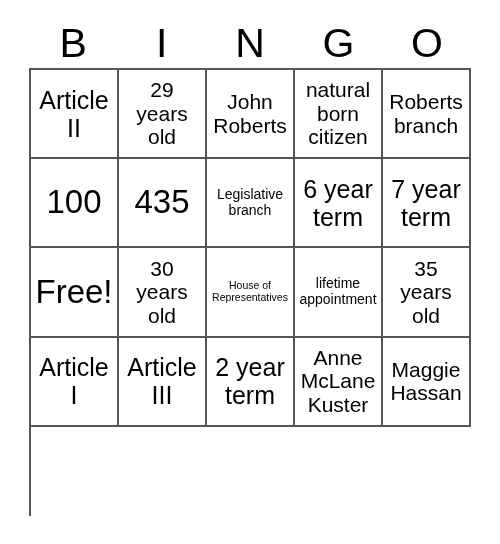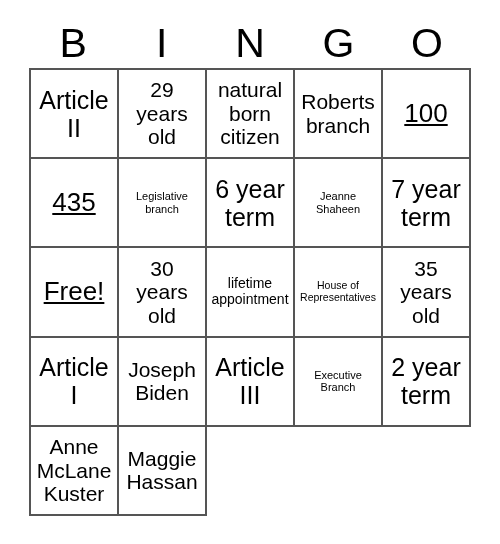--- a/index.html
+++ b/index.html
@@ -71,24 +71,24 @@
   }
   .cell-text {
     display: block;
     width: 100%;
     line-height: 1.12;
     color: #000000;
     white-space: pre-line;
   }
 
   
-  .sz-xl .cell-text { font-size: 26px; text-decoration: underline; }
+  .sz-xl .cell-text { font-size: 33px; }
   .sz-lg .cell-text { font-size: 25px; }
   .sz-md .cell-text { font-size: 21px; }
-  .sz-sm .cell-text { font-size: 11px; }
+  .sz-sm .cell-text { font-size: 14px; }
   .sz-xs .cell-text { font-size: 14px; }
   .sz-xxs .cell-text { font-size: 10.5px; }
 </style>
 </head>
 <body>
 
 <div id="card">
 
   <div id="header-row">
     <div class="header-letter">B</div>
@@ -103,20 +103,24 @@
   <div class="cell sz-lg">
         <span class="cell-text">Article
 II</span>
       </div>
       <div class="cell sz-md">
         <span class="cell-text">29
 years
 old</span>
       </div>
       <div class="cell sz-md">
+        <span class="cell-text">John
+Roberts</span>
+      </div>
+      <div class="cell sz-md">
         <span class="cell-text">natural
 born
 citizen</span>
       </div>
       <div class="cell sz-md">
         <span class="cell-text">Roberts
 branch</span>
       </div>
       <div class="cell sz-xl">
         <span class="cell-text">100</span>
@@ -125,64 +129,52 @@
         <span class="cell-text">435</span>
       </div>
       <div class="cell sz-sm">
         <span class="cell-text">Legislative
 branch</span>
       </div>
       <div class="cell sz-lg">
         <span class="cell-text">6 year
 term</span>
       </div>
-      <div class="cell sz-sm">
-        <span class="cell-text">Jeanne
-Shaheen</span>
-      </div>
       <div class="cell sz-lg">
         <span class="cell-text">7 year
 term</span>
       </div>
       <div class="cell sz-xl">
         <span class="cell-text">Free!</span>
       </div>
       <div class="cell sz-md">
         <span class="cell-text">30
 years
 old</span>
       </div>
+      <div class="cell sz-xxs">
+        <span class="cell-text">House of
+Representatives</span>
+      </div>
       <div class="cell sz-xs">
         <span class="cell-text">lifetime
 appointment</span>
-      </div>
-      <div class="cell sz-xxs">
-        <span class="cell-text">House of
-Representatives</span>
       </div>
       <div class="cell sz-md">
         <span class="cell-text">35
 years
 old</span>
       </div>
       <div class="cell sz-lg">
         <span class="cell-text">Article
 I</span>
       </div>
-      <div class="cell sz-md">
-        <span class="cell-text">Joseph
-Biden</span>
-      </div>
       <div class="cell sz-lg">
         <span class="cell-text">Article
 III</span>
-      </div>
-      <div class="cell sz-sm">
-        <span class="cell-text">Executive
-Branch</span>
       </div>
       <div class="cell sz-lg">
         <span class="cell-text">2 year
 term</span>
       </div>
       <div class="cell sz-md">
         <span class="cell-text">Anne
 McLane
 Kuster</span>
       </div>

